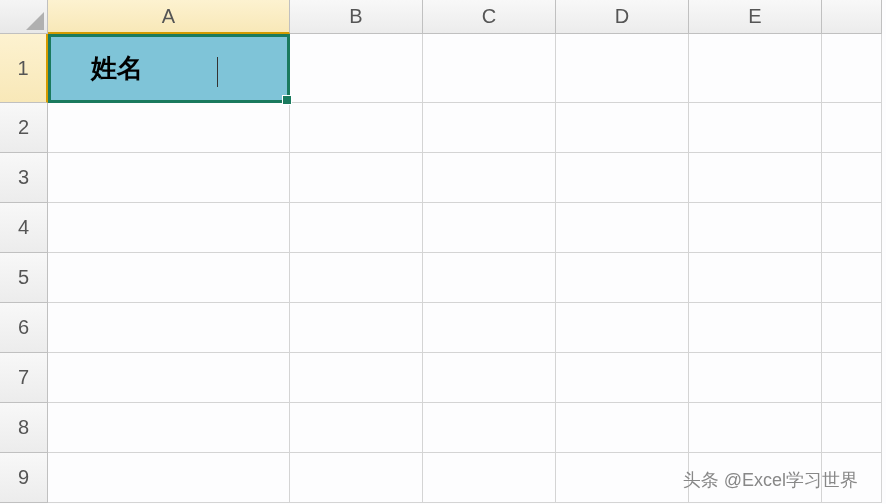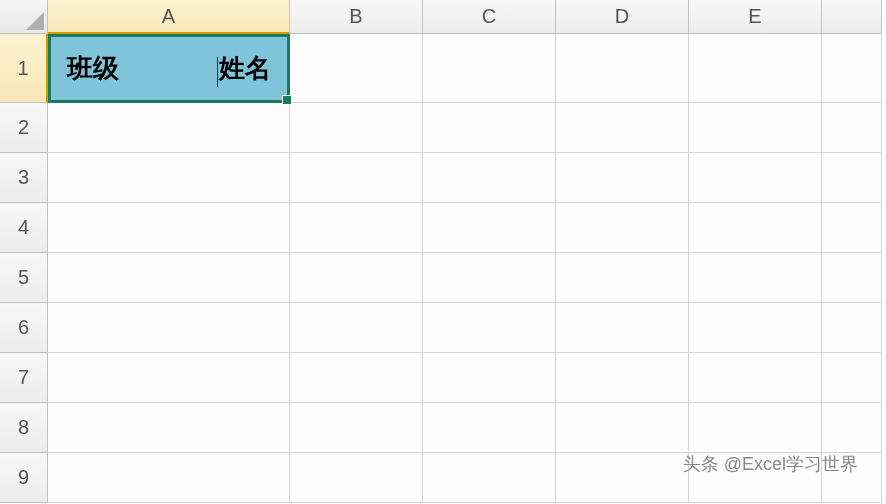--- a/index.html
+++ b/index.html
@@ -91,21 +91,21 @@
       position: absolute;
       right: -5px;
       bottom: -5px;
       width: 8px;
       height: 8px;
       background: #1a7a5e;
       border: 1px solid #fff;
     }
     .watermark {
       position: absolute;
-      bottom: 28px;
+      bottom: 12px;
       right: 28px;
       font-size: 18px;
       color: #888;
       font-family: "Microsoft YaHei", sans-serif;
     }
     .cell-text-left {
       text-align: left;
     }
     .cell-text-right {
       text-align: right;
@@ -127,21 +127,20 @@
   <div class="corner-cell"></div>
   <div class="col-header active">A</div>
   <div class="col-header">B</div>
   <div class="col-header">C</div>
   <div class="col-header">D</div>
   <div class="col-header">E</div>
   <div class="col-header"></div>
 
   <div class="row-header active">1</div>
   <div class="cell selected">
-    <span class="cell-text-left">班级</span>
     <span class="cursor-mark"></span>
     <span class="cell-text-right">姓名</span>
   </div>
   <div class="cell"></div>
   <div class="cell"></div>
   <div class="cell"></div>
   <div class="cell"></div>
   <div class="cell"></div>
 
   <div class="row-header">2</div>

